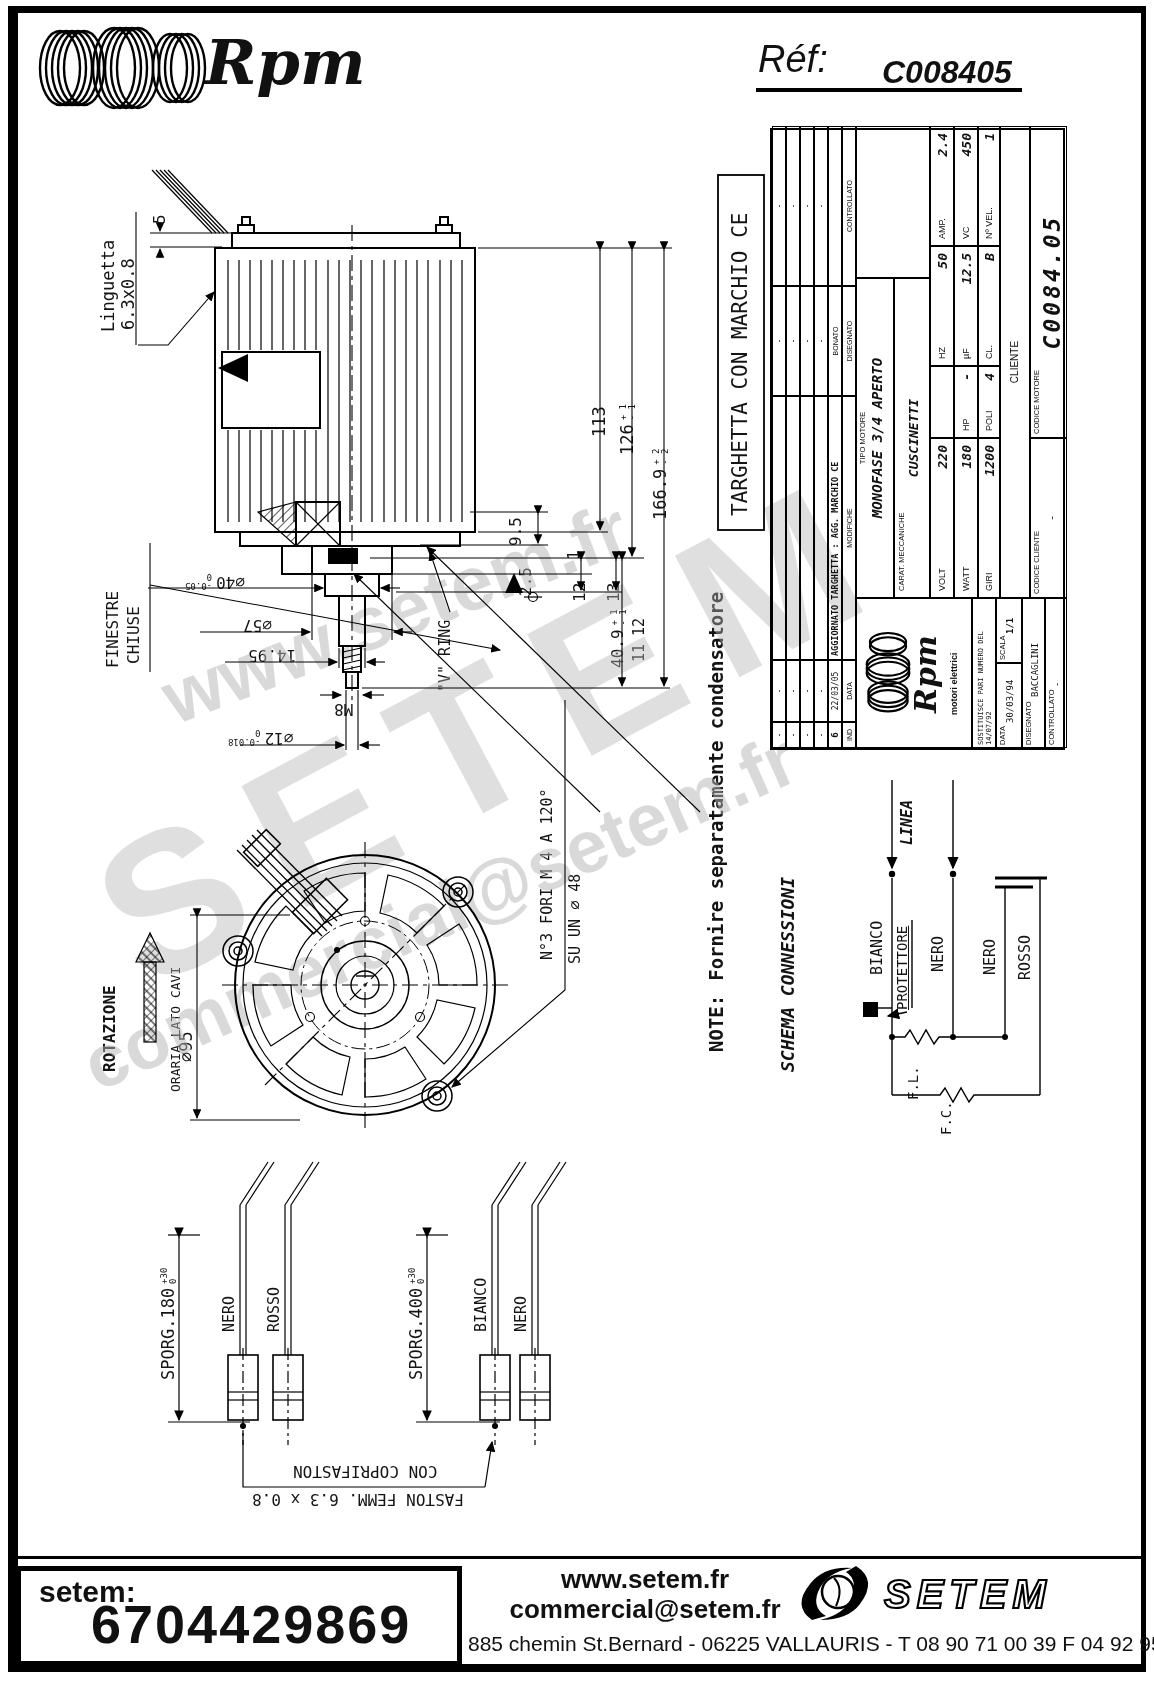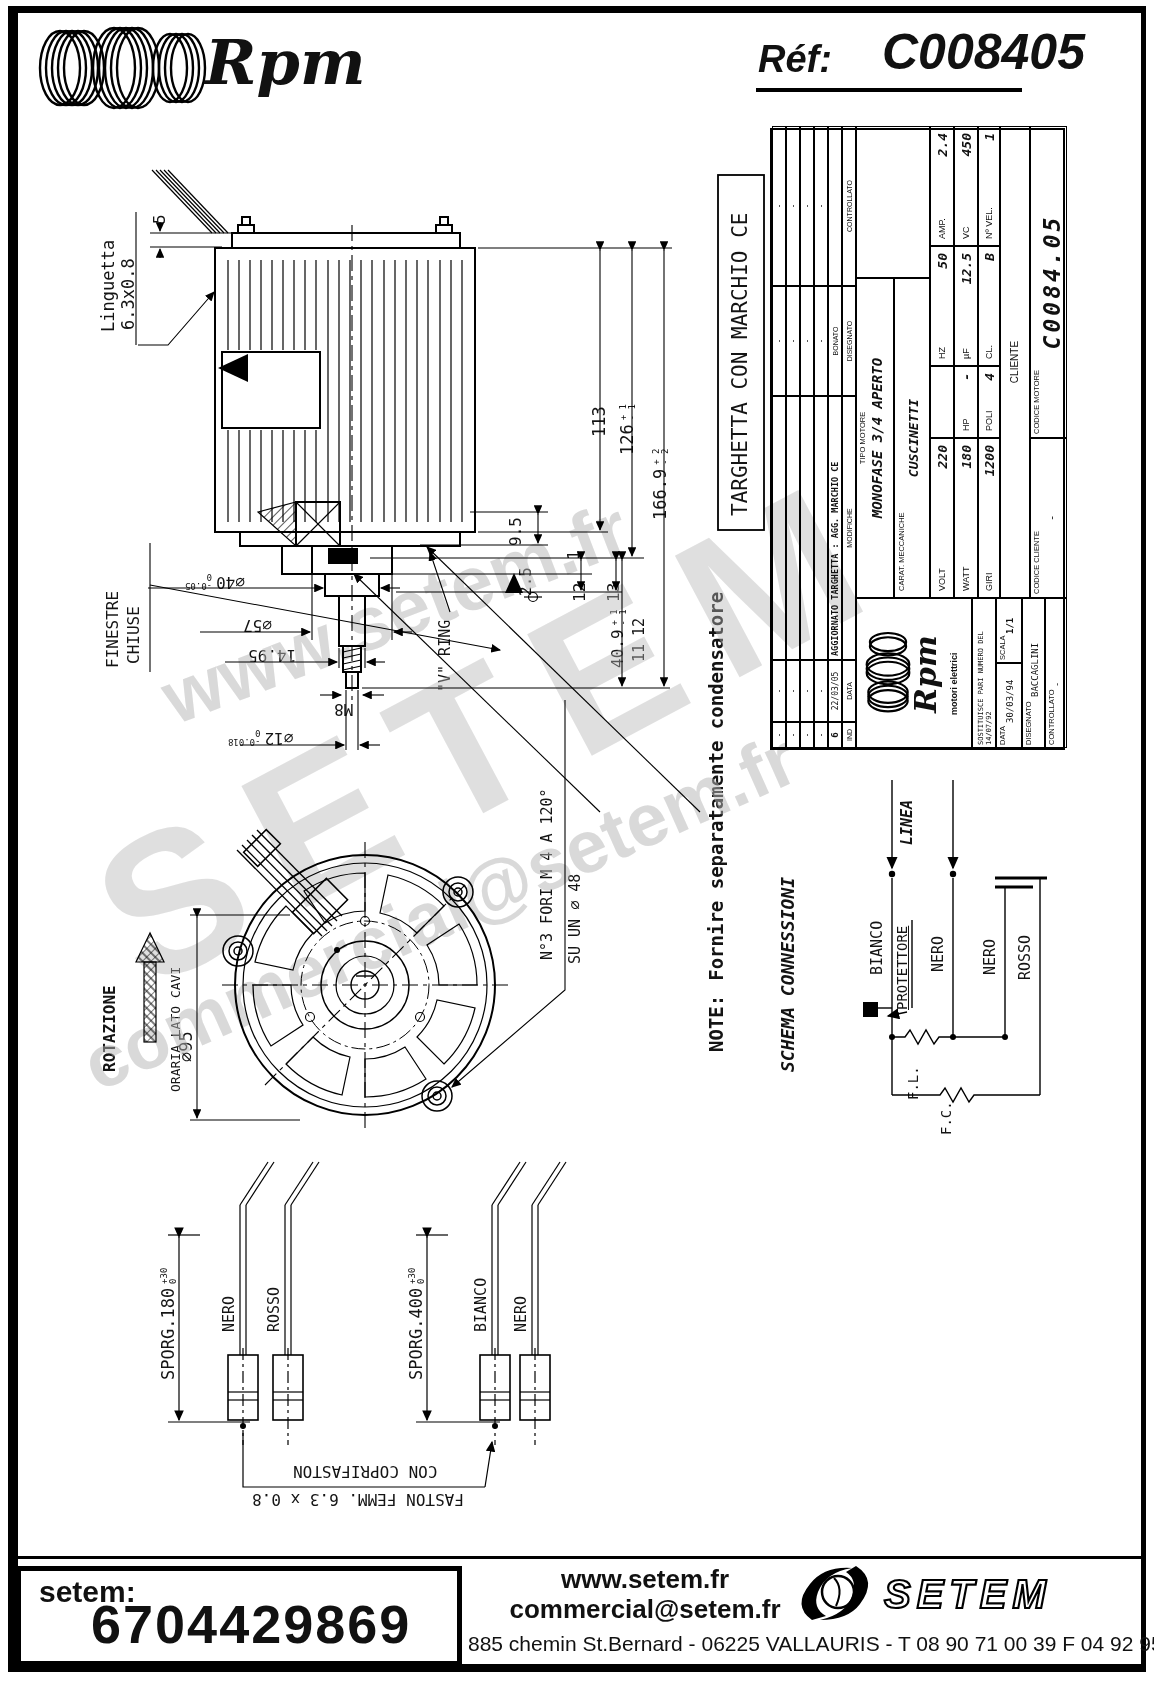--- a/index.html
+++ b/index.html
@@ -63,22 +63,22 @@
       </g>
       <g>
         <ellipse cx="140" cy="46" rx="17" ry="34"></ellipse>
           <ellipse cx="146" cy="46" rx="17" ry="34"></ellipse>
         <ellipse cx="152" cy="46" rx="17" ry="34"></ellipse>
           <ellipse cx="158" cy="46" rx="17" ry="34"></ellipse>
       </g>
     </g>
   </svg>
   <div class="abs ink" style="left:205px;top:26px;font-family:'DejaVu Serif',serif;font-style:italic;font-weight:bold;font-size:62px;">Rpm</div>
-  <div class="abs ink" style="left:758px;top:38px;font-size:38px;font-weight:bold;font-style:italic;">Réf:</div>
-  <div class="abs ink" style="left:882px;top:23px;font-size:50px;font-weight:bold;font-style:italic;">C008405</div>
+  <div class="abs ink" style="left:758px;top:38px;font-size:38px;font-weight:normal;font-style:italic;">Réf:</div>
+  <div class="abs ink" style="left:882px;top:54px;font-size:32px;font-weight:bold;font-style:italic;">C008405</div>
   <div class="abs ink" style="left:756px;top:88px;width:266px;height:4px;background:#000;"></div>
 
   <svg class="abs ink" style="left:0;top:0;" width="1154" height="1683" viewBox="0 0 1154 1683">
     <defs>
       <marker id="ah" markerWidth="10" markerHeight="8" refX="8" refY="4" orient="auto">
         <path d="M0,0 L9,4 L0,8 Z" fill="#000"></path>
       </marker>
       <pattern id="hatch" width="6" height="6" patternUnits="userSpaceOnUse" patternTransform="rotate(45)">
         <line x1="0" y1="0" x2="0" y2="6" stroke="#000" stroke-width="1.3"></line>
       </pattern>

